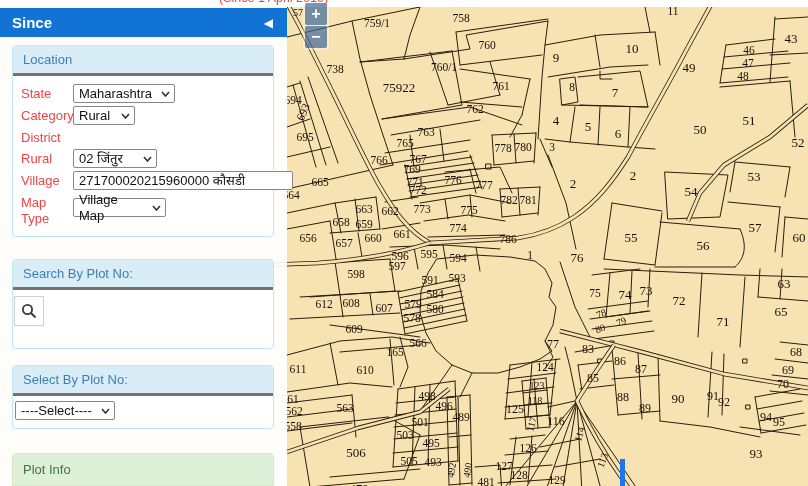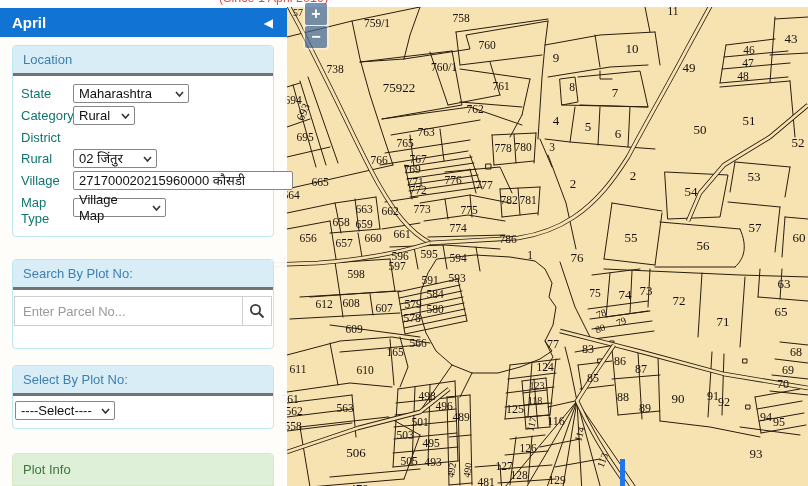--- a/index.html
+++ b/index.html
@@ -35,26 +35,26 @@
   .panel-hd{background:#d9edf7;color:#3c7fb1;font-size:13px;padding:6px 10px;border-radius:3px 3px 0 0;
     border-bottom:3px solid #737373}
   .panel-bd{padding:8px 8px 6px 8px}
 
   .panel.green{border-color:#d6e9c6;margin-top:24px}
   .panel.green .panel-hd{background:#dff0d8;color:#3c763d;border-bottom-color:#d6e9c6;padding:8px 10px}
   .panel.green .panel-bd{height:12px;padding:4px}
 
   #loc-panel{margin-top:8px}
   .frow{display:flex;align-items:flex-start;margin-bottom:3px;font-size:13px;line-height:16px}
-  .flabel{width:52px;color:#0f766e;padding-top:2px;flex:none}
+  .flabel{width:52px;color:#ef4444;padding-top:2px;flex:none}
   .selbox{display:flex;align-items:center;justify-content:space-between;background:#fff;
     border:1px solid #878787;border-radius:2px;height:19px;padding:0 4px 0 5px;font-size:13px;
     color:#111;box-sizing:border-box;cursor:pointer;flex:none}
   .selbox .chev{margin-left:6px;display:flex;align-items:center}
-  .w-state{width:116px}.w-cat{width:62px}.w-dist{width:102px}.w-tal{width:84px}
+  .w-state{width:102px}.w-cat{width:62px}.w-dist{width:102px}.w-tal{width:84px}
   .w-vil{width:220px}.w-map{width:93px}
 
   #search-panel{margin-top:22px}
   #search-panel .panel-bd{padding:6px 0 22px 0}
   .srow{display:flex;margin:0 1px}
   #parcel-input{flex:1;height:28px;border:1px solid #cfcfcf;border-right:none;padding:0 8px;
     font-size:13px;color:#333;outline:none;min-width:0}
   #parcel-input::placeholder{color:#9a9a9a}
   #search-btn{width:30px;height:30px;background:#fff;border:1px solid #cfcfcf;cursor:pointer;
     display:flex;align-items:center;justify-content:center;padding:0}
@@ -490,21 +490,21 @@
 <div id="watermark">(Since 1 April 2019)</div>
 
 <div id="zoomctl">
   <button class="zbtn">+</button>
   <button class="zbtn">−</button>
 </div>
 
 <div id="sidebar">
 
   <div id="topbar">
-    <span class="ttl">April</span>
+    <span class="ttl">Since</span>
     <span class="collapse">◀</span>
   </div>
 
   <div class="panel" id="loc-panel">
     <div class="panel-hd">Location</div>
     <div class="panel-bd">
 
       <div class="frow">
         <span class="flabel">State</span>
         <span class="selbox w-state">
@@ -564,21 +564,20 @@
         </span>
       </div>
 
     </div>
   </div>
 
   <div class="panel" id="search-panel">
     <div class="panel-hd">Search By Plot No:</div>
     <div class="panel-bd">
       <div class="srow">
-        <input id="parcel-input" type="text" placeholder="Enter Parcel No..." style="">
         <button id="search-btn">
           <span style="display:flex">
             <svg width="16" height="16" viewBox="0 0 16 16">
                   <circle cx="6.5" cy="6.5" r="4.6" fill="none" stroke="#3a3a3a" stroke-width="1.8"></circle>
                   <line x1="10" y1="10" x2="14.5" y2="14.5" stroke="#3a3a3a" stroke-width="2"></line>
                 </svg>
           </span>
         </button>
       </div>
     </div>

